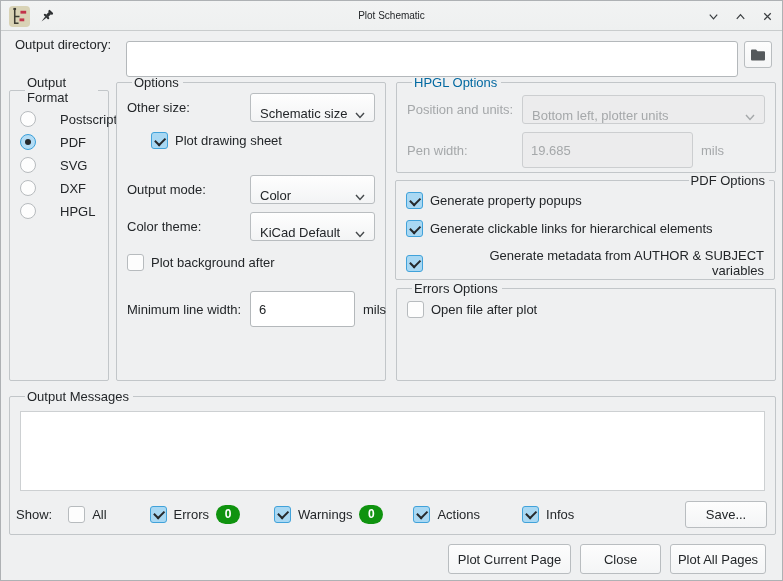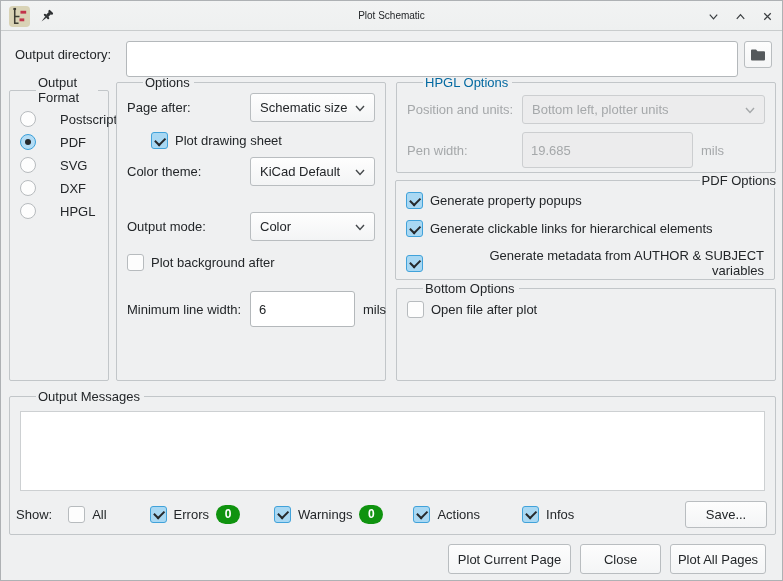--- a/index.html
+++ b/index.html
@@ -28,21 +28,21 @@
   .win-btn { width:17px; height:17px; display:flex; align-items:center; justify-content:center; cursor:default; }
   .win-btn svg { display:block; }
 
   
   .textinput {
     background:#fff; border:1px solid #b4b8bb; border-radius:3px;
     height:27px; padding:17px 8px; font-size:13px; font-family:"Liberation Sans",sans-serif;
     color:#232629; outline:none;
   }
   .combo {
-    display:flex; align-items:center; justify-content:space-between;
+    display:flex; align-items:flex-end; justify-content:space-between;
     background:linear-gradient(#fefefe,#f3f4f5);
     border:1px solid #b9bdc0; border-radius:3px;
     height:29px; padding:0 8px 0 9px; font-size:13px;
   }
   .btn {
     background:linear-gradient(#fdfdfd,#f4f5f6);
     border:1px solid #b9bdc0; border-radius:3px;
     font-size:13px; color:#232629; font-family:"Liberation Sans",sans-serif;
     display:flex; align-items:center; justify-content:center;
   }
@@ -70,42 +70,42 @@
     min-width:24px; height:19px; padding:0 6px; border-radius:10px;
     background:#0f930f; color:#fff; font-weight:bold; font-size:12px;
     display:flex; align-items:center; justify-content:center;
   }
 
   
   fieldset {
     position:absolute; border:1px solid #c2c6c9; border-radius:2px;
     padding:0 10px; min-width:0; background:transparent;
   }
-  legend { font-size:13px; color:#232629; padding:0 4px 0 2px; margin-left:16px; }
+  legend { font-size:13px; color:#232629; padding:0 4px 0 2px; margin-left:5px; }
 
   .fs-format { left:8px; top:74px; width:100px; height:306px; }
   .fs-options { left:115px; top:74px; width:270px; height:306px; }
   .fs-hpgl { left:395px; top:74px; width:380px; height:98px; }
   .fs-pdf { left:394px; top:172px; width:380px; height:107px;text-align:right; }
   .fs-other { left:395px; top:280px; width:380px; height:100px; }
   .fs-messages { left:8px; top:388px; width:767px; height:146px; }
 
   .radio-row { display:flex; align-items:center; gap:24px; height:18px; margin-top:5px; }
 
   .opt-row { display:flex; align-items:center; }
   .opt-label { width:123px; flex:0 0 123px; }
   .unit { margin-left:8px; }
 
   .fs-hpgl .opt-label { width:115px; flex:0 0 115px; }
   .disabled, .disabled .opt-label, .disabled .unit, .disabled legend { color:#a5a8aa; }
   .disabled .combo { background:#ececed; border-color:#ccced0; color:#a5a8aa; }
   .disabled .textinput { background:#ececed; border-color:#ccced0; color:#a5a8aa; }
 
   
-  .outdir-label { position:absolute; left:14px; top:46px; }
+  .outdir-label { position:absolute; left:14px; top:36px; }
   .outdir-input { position:absolute; left:125px; top:40px; width:612px; }
   .folder-btn { position:absolute; left:743px; top:40px; width:28px; height:27px; }
 
   
   .msg-area {
     position:absolute; left:10px; top:7px; width:745px; height:80px;
     background:#fff; border:1px solid #cdd0d2; overflow:auto;
   }
   .show-row {
     position:absolute; left:6px; right:8px; bottom:5px; height:30px;
@@ -188,45 +188,45 @@
     </div>
     <div class="radio-row">
       <span class="radio"></span>
       <span>HPGL</span>
     </div>
   </fieldset>
 
   <fieldset class="fs-options">
     <legend>Options</legend>
     <div class="opt-row" style="margin-top:3px;">
-      <span class="opt-label">Page after:</span>
+      <span class="opt-label">Other size:</span>
       <div class="combo" style="width:133px;">
         <span>Schematic size</span>
         <svg width="12" height="12" viewBox="0 0 12 12">
             <polyline points="2,4 6,8.5 10,4" fill="none" stroke="#45494c" stroke-width="1.4"></polyline>
           </svg>
       </div>
     </div>
     <div class="check-row" style="margin-top:10px; margin-left:0;padding-left:24px;">
       <span class="cb checked"></span>
       <span>Plot drawing sheet</span>
     </div>
+    <div class="opt-row" style="margin-top:26px;">
+      <span class="opt-label">Output mode:</span>
+      <div class="combo" style="width:133px;">
+        <span>Color</span>
+        <svg width="12" height="12" viewBox="0 0 12 12">
+            <polyline points="2,4 6,8.5 10,4" fill="none" stroke="#45494c" stroke-width="1.4"></polyline>
+          </svg>
+      </div>
+    </div>
     <div class="opt-row" style="margin-top:8px;">
       <span class="opt-label">Color theme:</span>
       <div class="combo" style="width:133px;">
         <span>KiCad Default</span>
-        <svg width="12" height="12" viewBox="0 0 12 12">
-            <polyline points="2,4 6,8.5 10,4" fill="none" stroke="#45494c" stroke-width="1.4"></polyline>
-          </svg>
-      </div>
-    </div>
-    <div class="opt-row" style="margin-top:26px;">
-      <span class="opt-label">Output mode:</span>
-      <div class="combo" style="width:133px;">
-        <span>Color</span>
         <svg width="12" height="12" viewBox="0 0 12 12">
             <polyline points="2,4 6,8.5 10,4" fill="none" stroke="#45494c" stroke-width="1.4"></polyline>
           </svg>
       </div>
     </div>
     <div class="check-row" style="margin-top:13px;">
       <span class="cb"></span>
       <span>Plot background after</span>
     </div>
     <div class="opt-row" style="margin-top:20px;">
@@ -264,21 +264,21 @@
       <span class="cb checked"></span>
       <span>Generate clickable links for hierarchical elements</span>
     </div>
     <div class="check-row" style="margin-top:11px;gap:36px;">
       <span class="cb checked"></span>
       <span>Generate metadata from AUTHOR &amp; SUBJECT variables</span>
     </div>
   </fieldset>
 
   <fieldset class="fs-other">
-    <legend>Bottom Options</legend>
+    <legend>Errors Options</legend>
     <div class="check-row" style="margin-top:5px;">
       <span class="cb"></span>
       <span>Open file after plot</span>
     </div>
   </fieldset>
 
   <fieldset class="fs-messages">
     <legend>Output Messages</legend>
     <div class="msg-area"></div>
     <div class="show-row">

